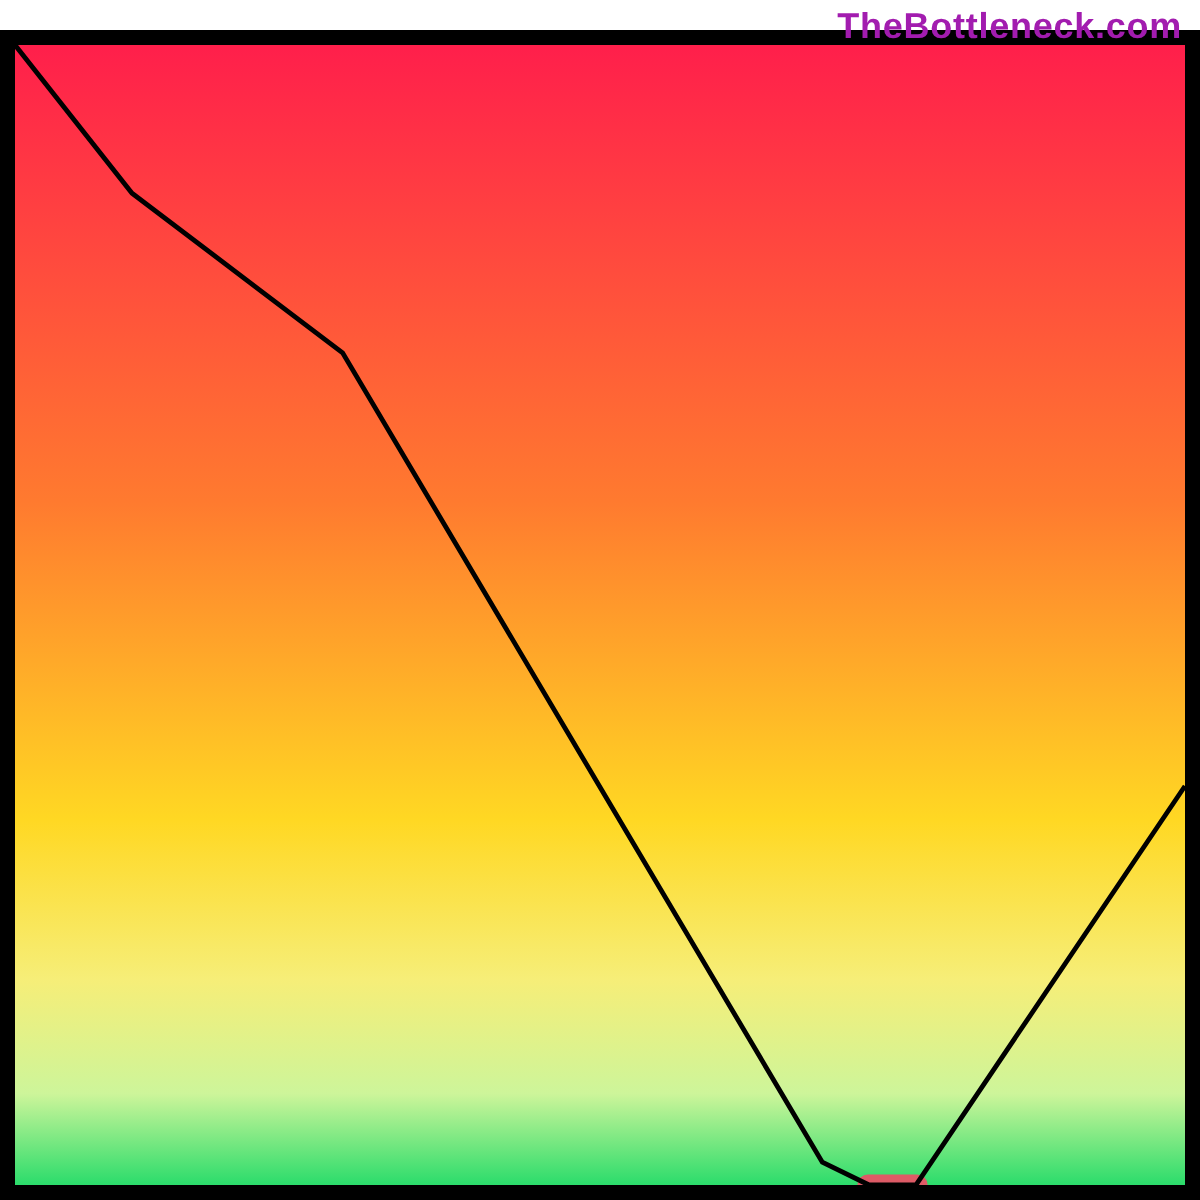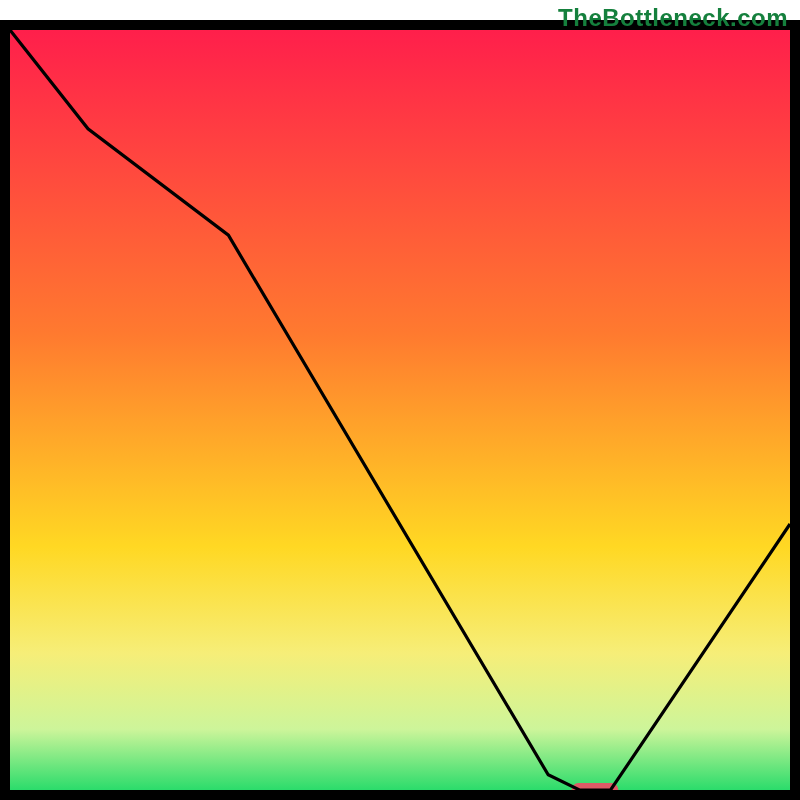--- a/index.html
+++ b/index.html
@@ -15,21 +15,21 @@
     width: 800px;
     height: 800px;
   }
   .watermark {
     position: absolute;
     top: 4px;
     right: 12px;
     font-family: Arial, Helvetica, sans-serif;
     font-size: 24px;
     font-weight: 600;
-    color: #15803d;
+    color: #a21caf;
     letter-spacing: 0.5px;
   }
   svg {
     display: block;
   }
 </style>
 </head>
 <body>
 
 <div class="frame">

